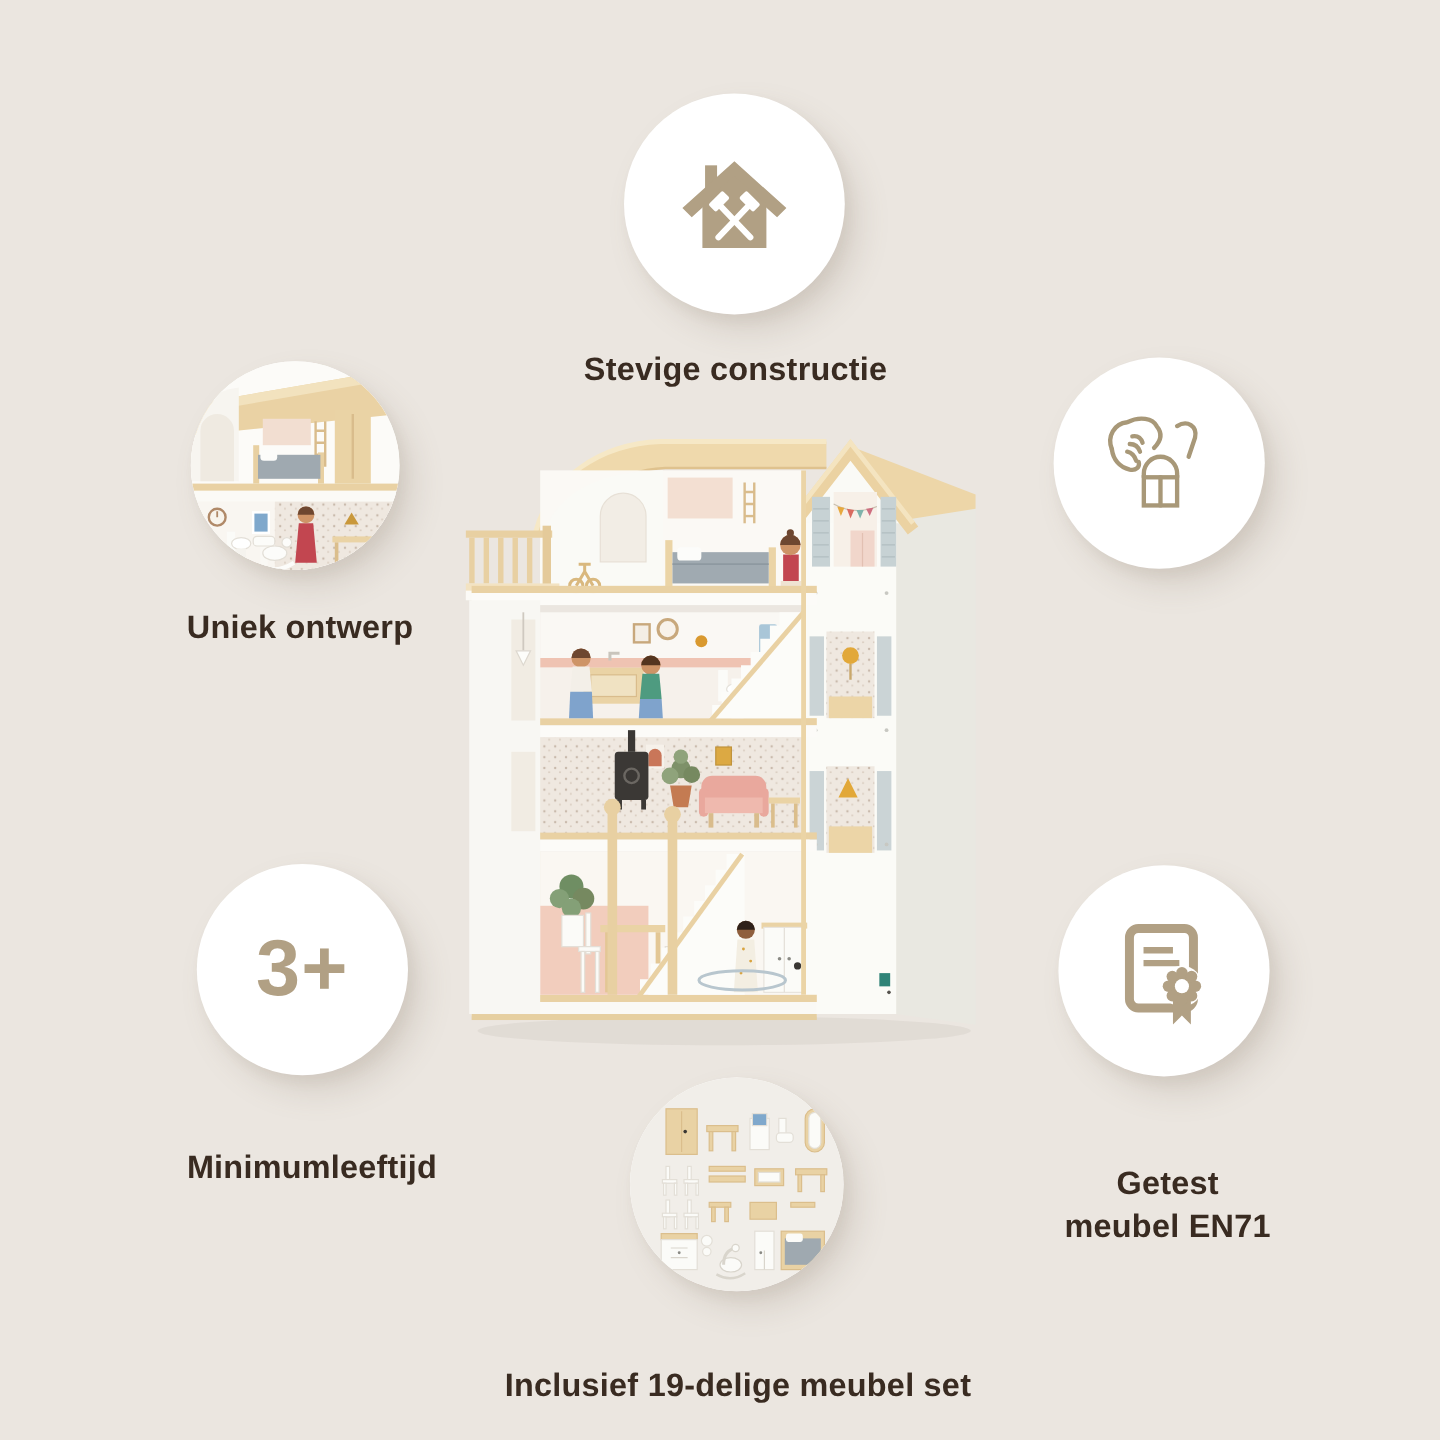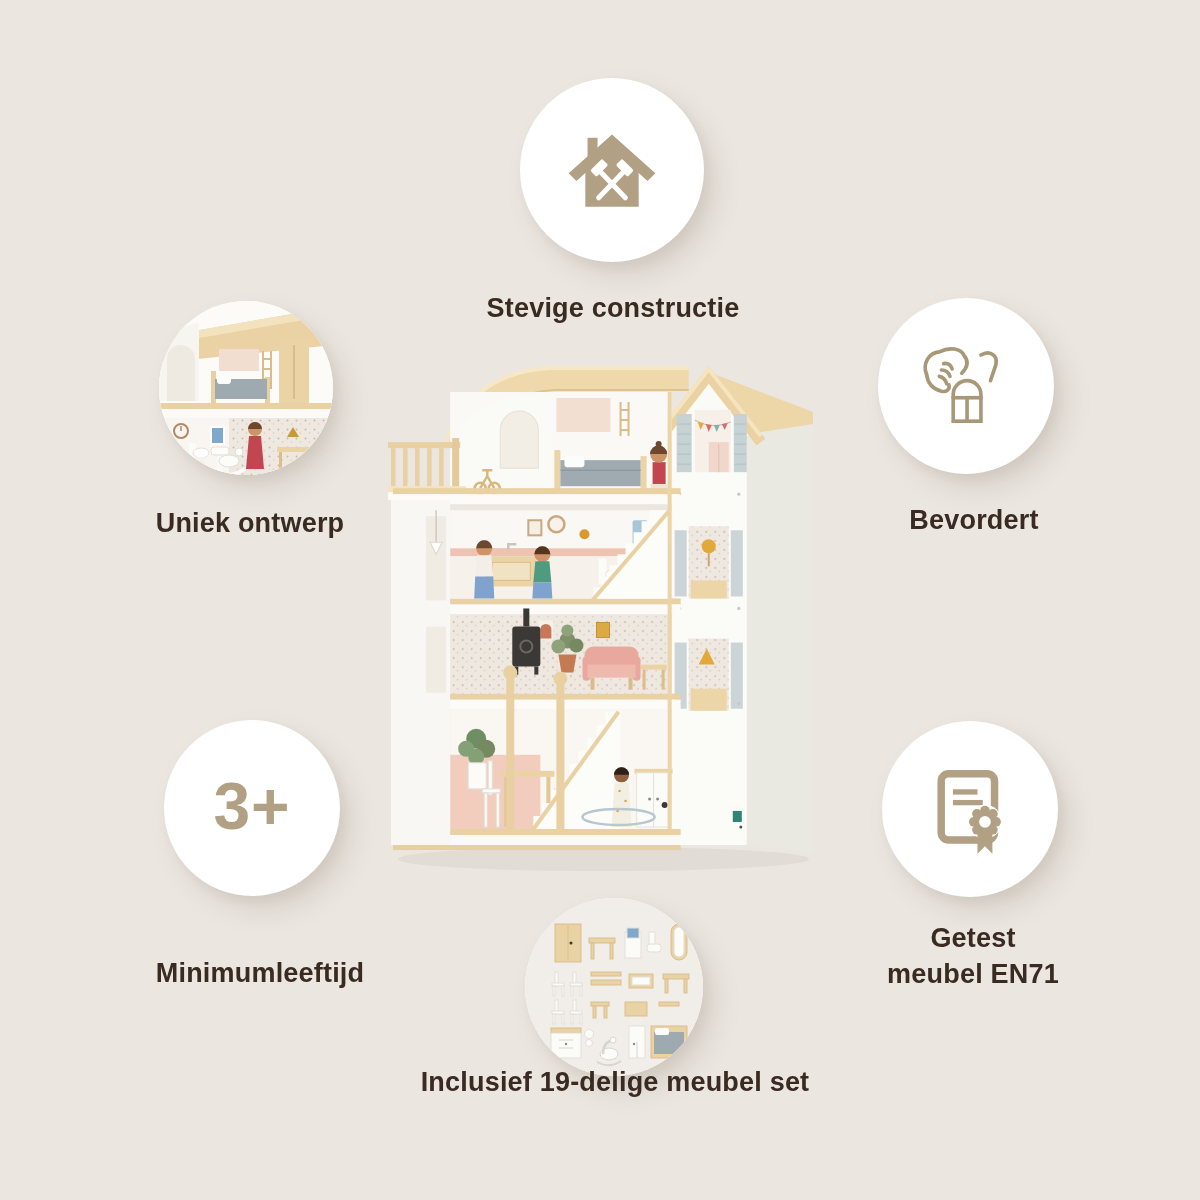--- a/index.html
+++ b/index.html
@@ -106,21 +106,20 @@
         <path d="M8,34 C4,24 10,14 20,13 C30,8 40,10 43,16 C48,22 46,28 41,33"></path>
         <path d="M24,24 q6,-1 8,5"></path>
         <path d="M22,30 q6,0 8,6"></path>
         <path d="M20,36 q5,1 7,7"></path>
         <path d="M8,34 C9,42 14,48 22,50 C27,51 30,48 29,44"></path>
         <path d="M59,16 C67,11 75,16 73,25 L68,40"></path>
       </g>
     </svg>
   </div>
   <div class="caption" style="left:774px;top:502px;width:400px">
-    <span style="display:block">Bevordert</span>
   </div>
 
   <div class="circle" style="left:164px;top:720px;width:176px;height:176px">
     <div class="badge">3+</div>
   </div>
   <div class="caption" style="left:60px;top:955px;width:400px">Minimumleeftijd</div>
 
   <div class="circle" style="left:882px;top:721px;width:176px;height:176px">
     <svg width="96" height="96" viewBox="0 0 90 90">
       <rect x="18" y="12" width="50" height="62" rx="7" fill="none" stroke="#B1A084" stroke-width="7"></rect>
@@ -135,21 +134,21 @@
         <circle cx="48.5" cy="57" r="4.5"></circle>
           <circle cx="69.5" cy="57" r="4.5"></circle>
         <circle cx="51.5" cy="49.5" r="4.5"></circle>
           <circle cx="66.5" cy="49.5" r="4.5"></circle>
         <circle cx="51.5" cy="64.5" r="4.5"></circle>
           <circle cx="66.5" cy="64.5" r="4.5"></circle>
       </g>
       <circle cx="59" cy="57" r="5.5" fill="#FFFFFF"></circle>
     </svg>
   </div>
-  <div class="caption" style="left:773px;top:920px;width:400px">
+  <div class="caption" style="left:773px;top:968px;width:400px">
     <span style="display:block">Getest</span>
     <span style="display:block">meubel EN71</span>
   </div>
 
   <div class="circle" style="left:525px;top:898px;width:178px;height:178px">
     <svg width="178" height="178" viewBox="0 0 178 178">
       <rect width="178" height="178" fill="#F1EEE9"></rect>
       <g stroke="#DBBE8C" stroke-width="1">
         <rect x="30" y="26" width="26" height="38" fill="#E9D2A4"></rect>
         <rect x="64" y="40" width="26" height="5" fill="#E9D2A4"></rect>
@@ -208,21 +207,21 @@
       <line x1="112" y1="144" x2="112" y2="160" stroke="#D9D5CC"></line>
         <circle cx="109" cy="146" r="1.2" fill="#8A8A84"></circle>
       <ellipse cx="84" cy="156" rx="9" ry="6" fill="#FBFBF8" stroke="#D9D5CC"></ellipse>
       <path d="M78,156 Q78,144 88,142" stroke="#D9D5CC" stroke-width="2.5" fill="none"></path>
       <circle cx="88" cy="142" r="3" fill="#FBFBF8" stroke="#D9D5CC"></circle>
       <path d="M72,164 Q84,171 96,163" stroke="#D9D5CC" stroke-width="2" fill="none"></path>
       <rect x="129" y="134" width="30" height="22" fill="#9FA9B0"></rect>
       <rect x="130" y="130" width="14" height="7" rx="2" fill="#FBFBF8"></rect>
     </svg>
   </div>
-  <div class="caption" style="left:315px;top:1064px;width:600px">Inclusief 19-delige meubel set</div>
+  <div class="caption" style="left:315px;top:1136px;width:600px">Inclusief 19-delige meubel set</div>
 
   <div style="position:absolute;left:388px;top:356px">
     <svg width="436" height="530" viewBox="0 0 435 525">
       <defs>
         <pattern id="wp" width="9" height="9" patternUnits="userSpaceOnUse">
           <rect width="9" height="9" fill="#EFE8E0"></rect>
           <circle cx="2.5" cy="2.5" r="1" fill="#C9BAAC"></circle>
           <circle cx="6.5" cy="6" r="0.8" fill="#D9CCBF"></circle>
         </pattern>
       </defs>

